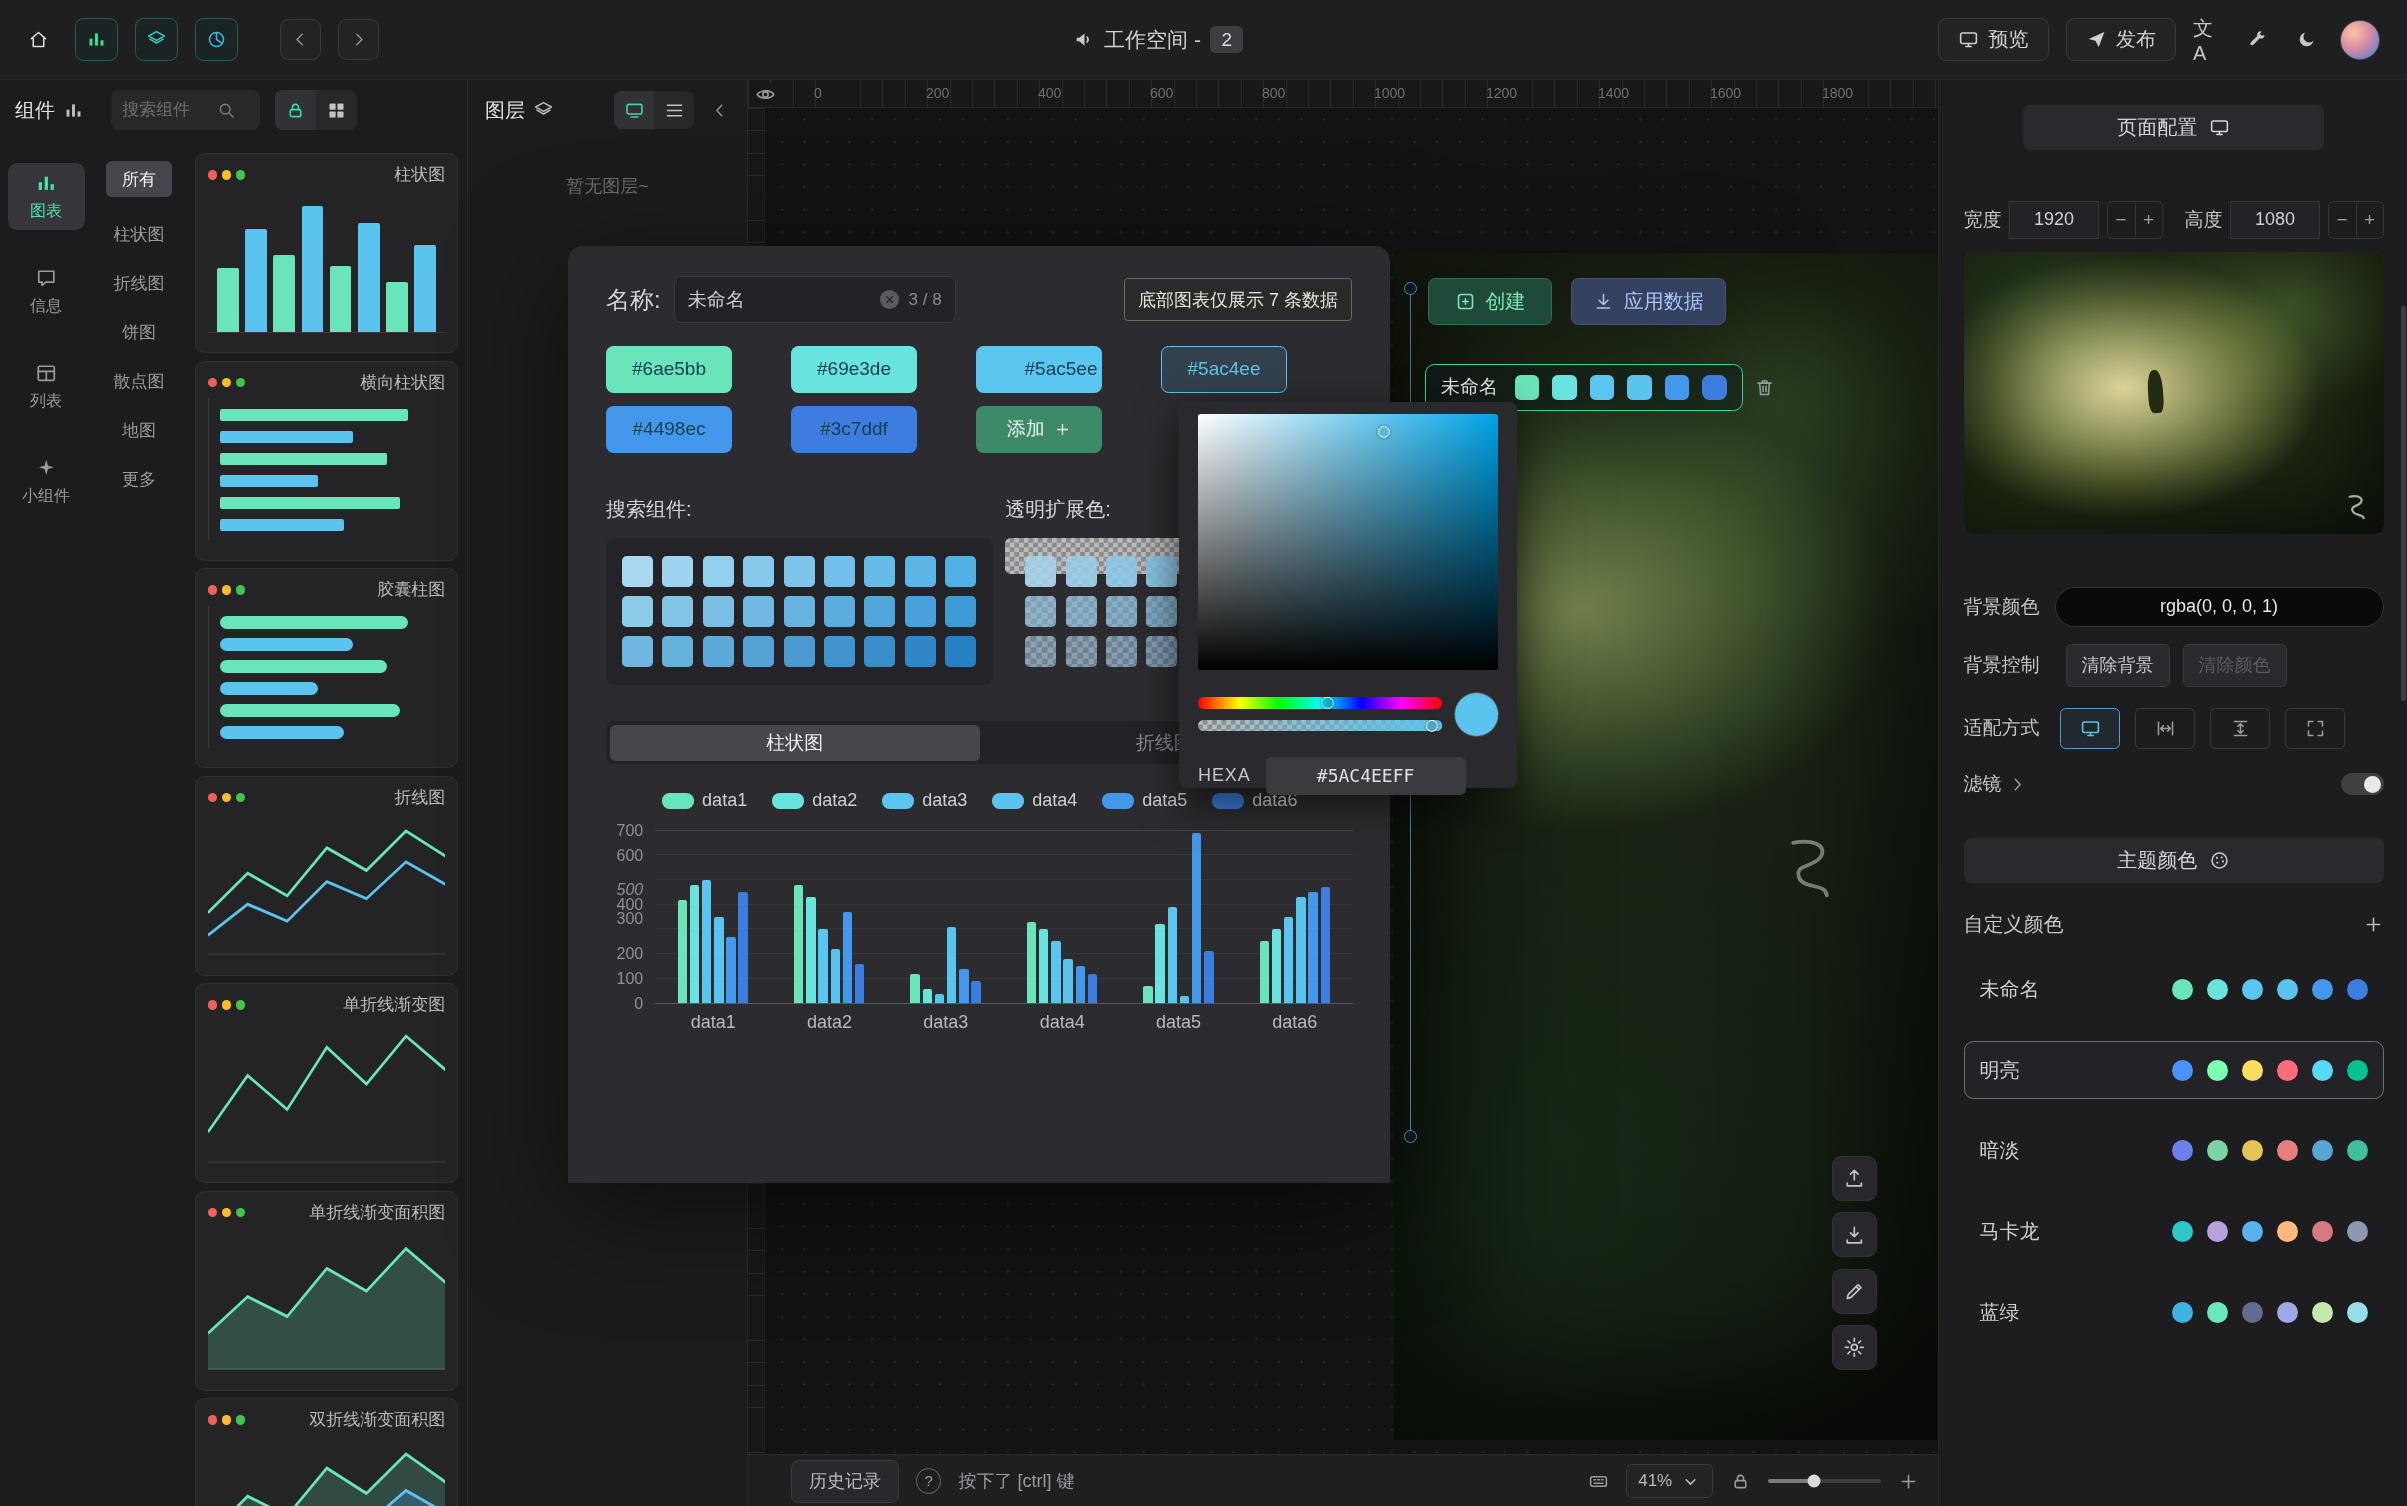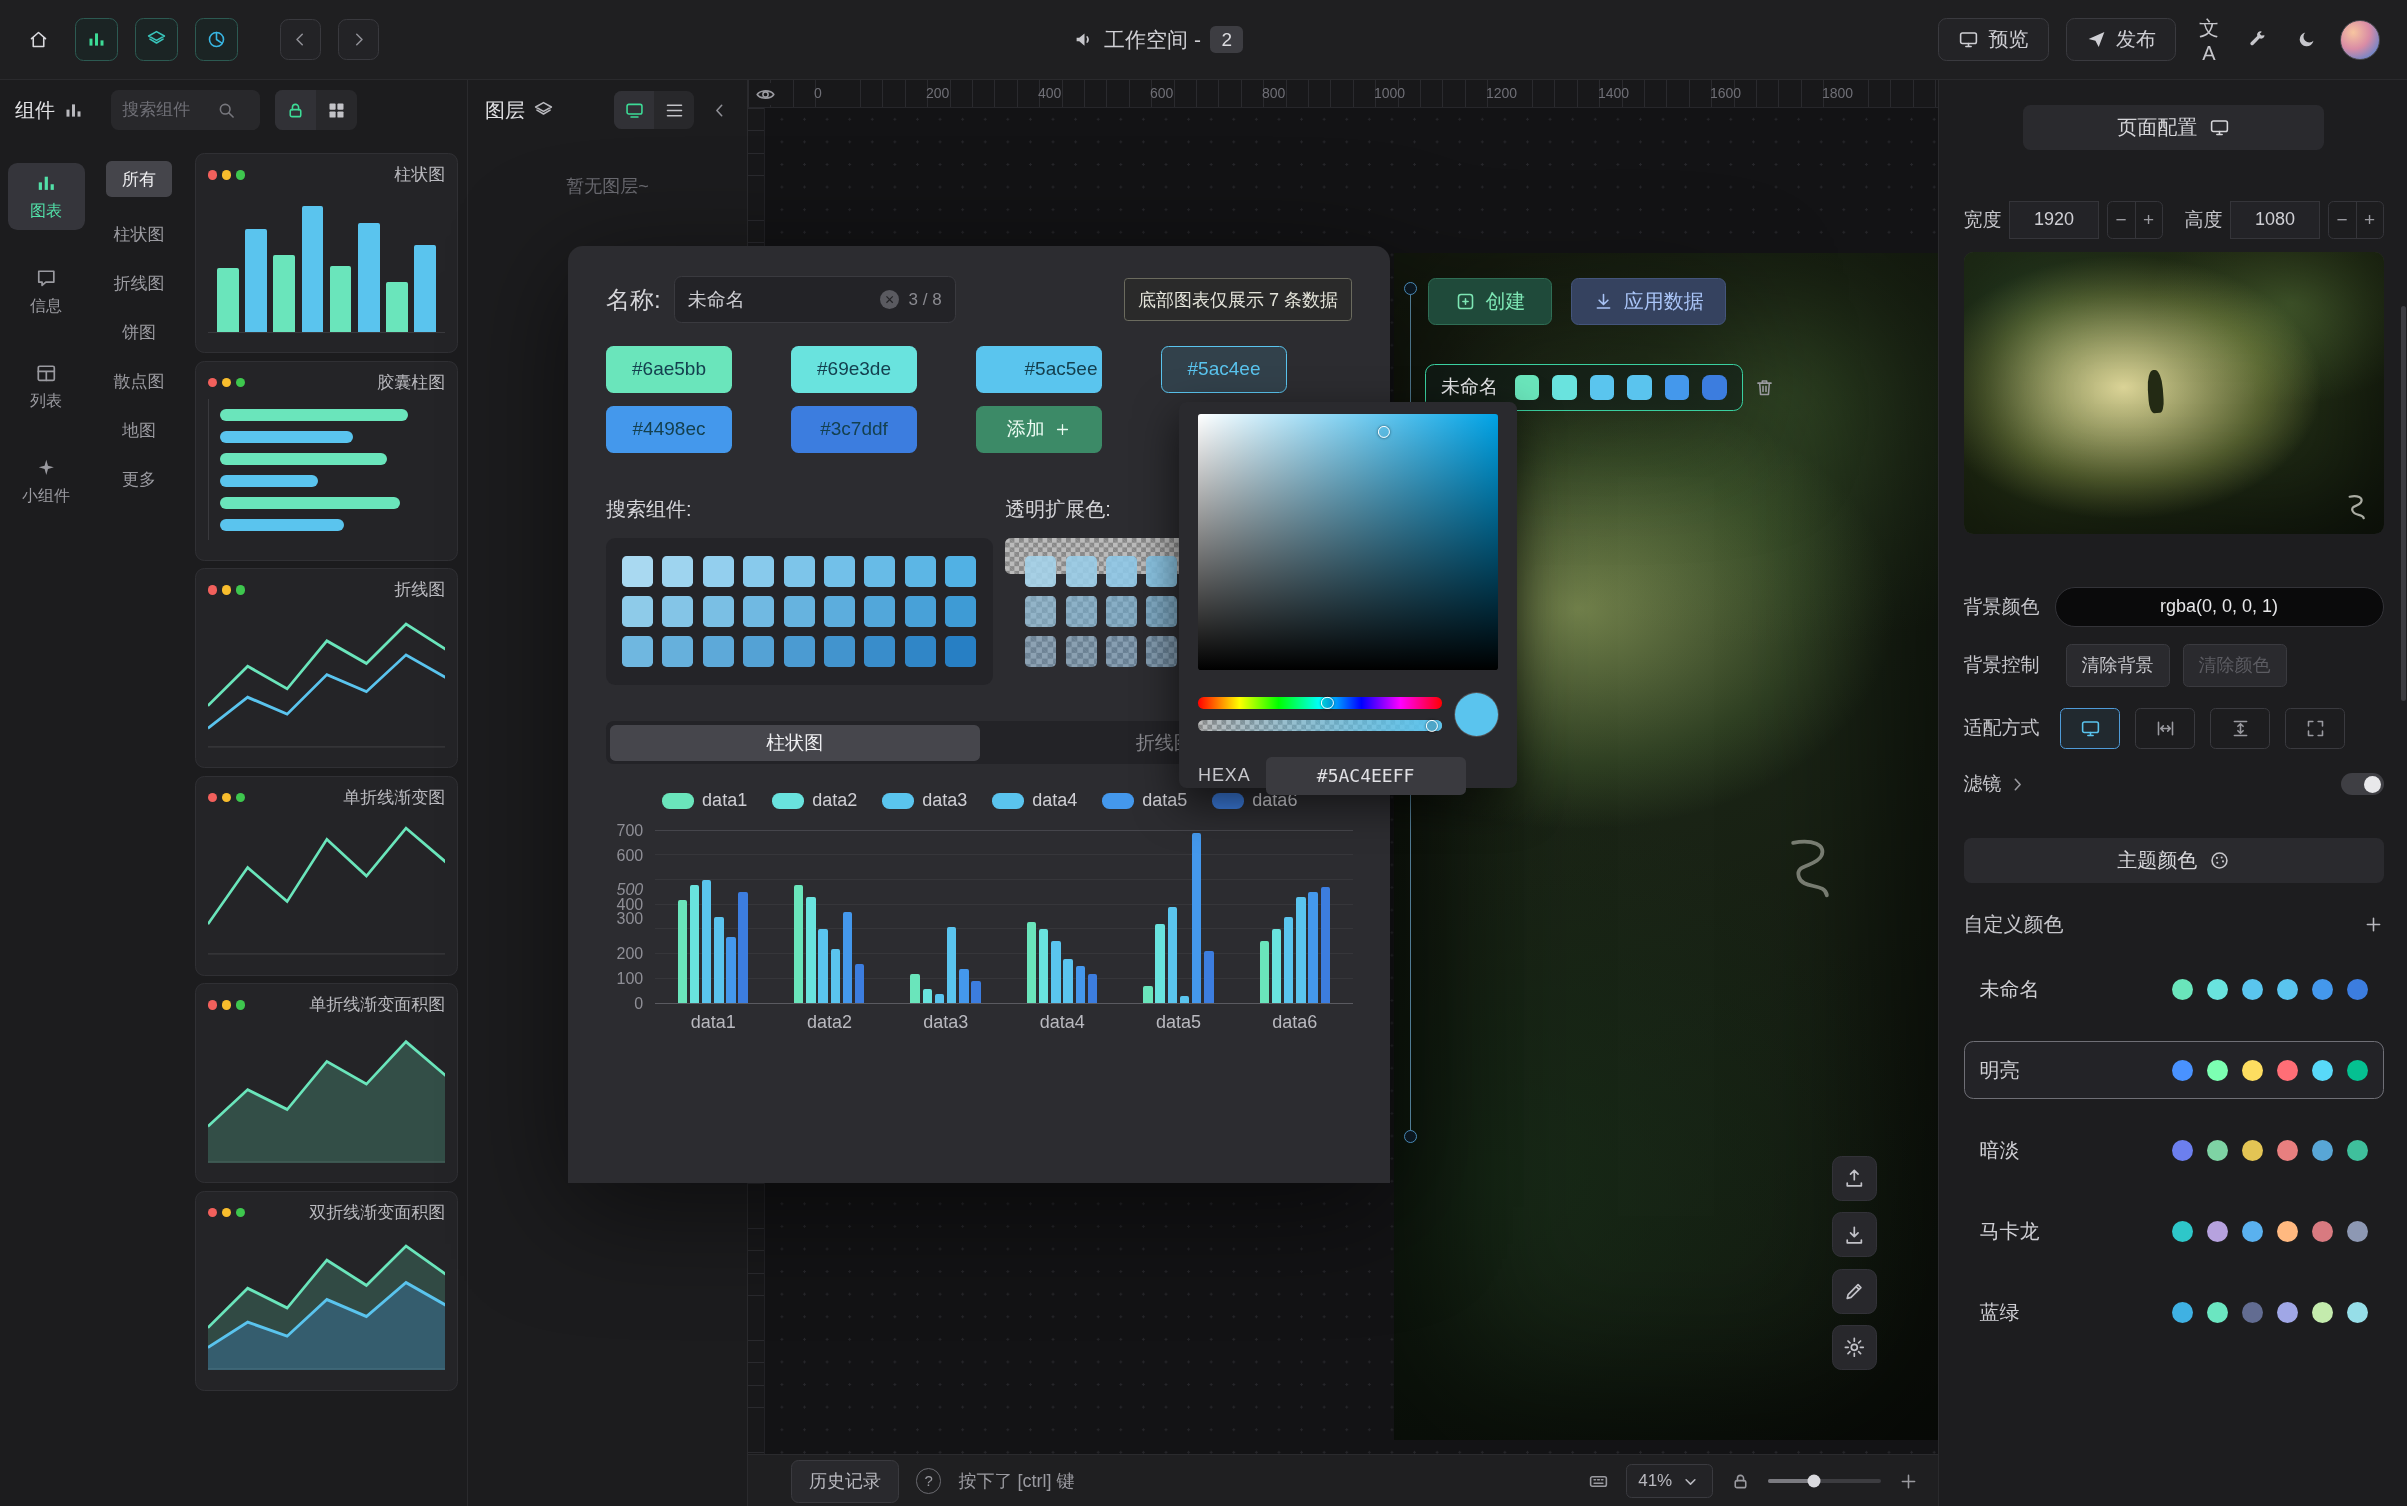--- a/index.html
+++ b/index.html
@@ -20,21 +20,21 @@
   .tb-home{ color:#d9d9de; margin-right:9.4px; cursor:pointer; }
   .tool-sq{ width:43px; height:43px; border-radius:8.5px; display:flex; align-items:center; justify-content:center;
     background:#1b2424; border:0.9px solid #2c5a52; }
   .tool-sq.t1{ color:#3ddc97; } .tool-sq.t2{ color:#39c5bb; } .tool-sq.t3{ color:#38b6e3; }
   .nav-sq{ width:41px; height:41px; border-radius:8.5px; display:flex; align-items:center; justify-content:center;
     background:#232326; border:0.9px solid #39393e; color:#8f8f96; }
   .tb-center{ gap:9.4px; color:#cfcfd4; font-size:21px; }
   .tb-badge{ background:#3d3d42; color:#dcdce0; border-radius:5.6px; padding:2.8px 11.3px; font-size:19px; }
   .tb-btn{ height:43px; display:flex; align-items:center; gap:9.4px; padding:0 19px; border-radius:8.5px;
     background:#232326; border:0.9px solid #3a3a3f; color:#cfcfd4; font-size:20px; }
-  .tb-icon{ color:#c6c6cb; width:32px; display:flex; justify-content:center; font-size:22.6px;text-align:center; }
+  .tb-icon{ color:#c6c6cb; width:32px; display:flex; justify-content:center; font-size:22.6px; }
   .avatar{ width:40px; height:40px; border-radius:50%;
     background:radial-gradient(circle at 32% 30%, #f7c5a0, #d98ca5 45%, #6f86c9 80%, #3e4e86); border:0.9px solid #4a4a50; }
 
   
   .left-panel{ position:absolute; left:0; top:80px; width:468px; bottom:0; background:#1c1c1e;
     border-right:0.9px solid #2a2a2d; display:flex; flex-direction:column; z-index:5; }
   .left-header{ height:60px; flex:0 0 60px; display:flex; align-items:center; gap:13px; padding:0 15px; }
   .comp-title{ display:flex; align-items:center; gap:7.5px; font-size:20px; color:#e2e2e5; width:83px; }
   .searchbox{ flex:0 0 149px; height:40px; background:#28282b; border-radius:7.5px; display:flex; align-items:center;
     padding:0 11.3px; color:#77777d; }
@@ -451,20 +451,40 @@
               </div>
             </div>
           </div>
           <div class="card">
             <div class="card-head">
               <span class="dots3">
                 <i style="background:#f2605c"></i>
                 <i style="background:#f8bd2d"></i>
                 <i style="background:#3ec74e"></i>
               </span>
+              <span class="card-title">横向柱状图</span>
+            </div>
+            <div class="card-body">
+              <div class="mini-hbars">
+                <i style="width:88%;background:#6ae5bb;border-radius:1.9px"></i>
+                <i style="width:62%;background:#5ac4ee;border-radius:1.9px"></i>
+                <i style="width:78%;background:#6ae5bb;border-radius:1.9px"></i>
+                <i style="width:46%;background:#5ac4ee;border-radius:1.9px"></i>
+                <i style="width:84%;background:#6ae5bb;border-radius:1.9px"></i>
+                <i style="width:58%;background:#5ac4ee;border-radius:1.9px"></i>
+              </div>
+            </div>
+          </div>
+          <div class="card">
+            <div class="card-head">
+              <span class="dots3">
+                <i style="background:#f2605c"></i>
+                <i style="background:#f8bd2d"></i>
+                <i style="background:#3ec74e"></i>
+              </span>
               <span class="card-title">胶囊柱图</span>
             </div>
             <div class="card-body">
               <div class="mini-hbars">
                 <i style="width:88%;background:#6ae5bb;border-radius:93px"></i>
                 <i style="width:62%;background:#5ac4ee;border-radius:93px"></i>
                 <i style="width:78%;background:#6ae5bb;border-radius:93px"></i>
                 <i style="width:46%;background:#5ac4ee;border-radius:93px"></i>
                 <i style="width:84%;background:#6ae5bb;border-radius:93px"></i>
                 <i style="width:58%;background:#5ac4ee;border-radius:93px"></i>

